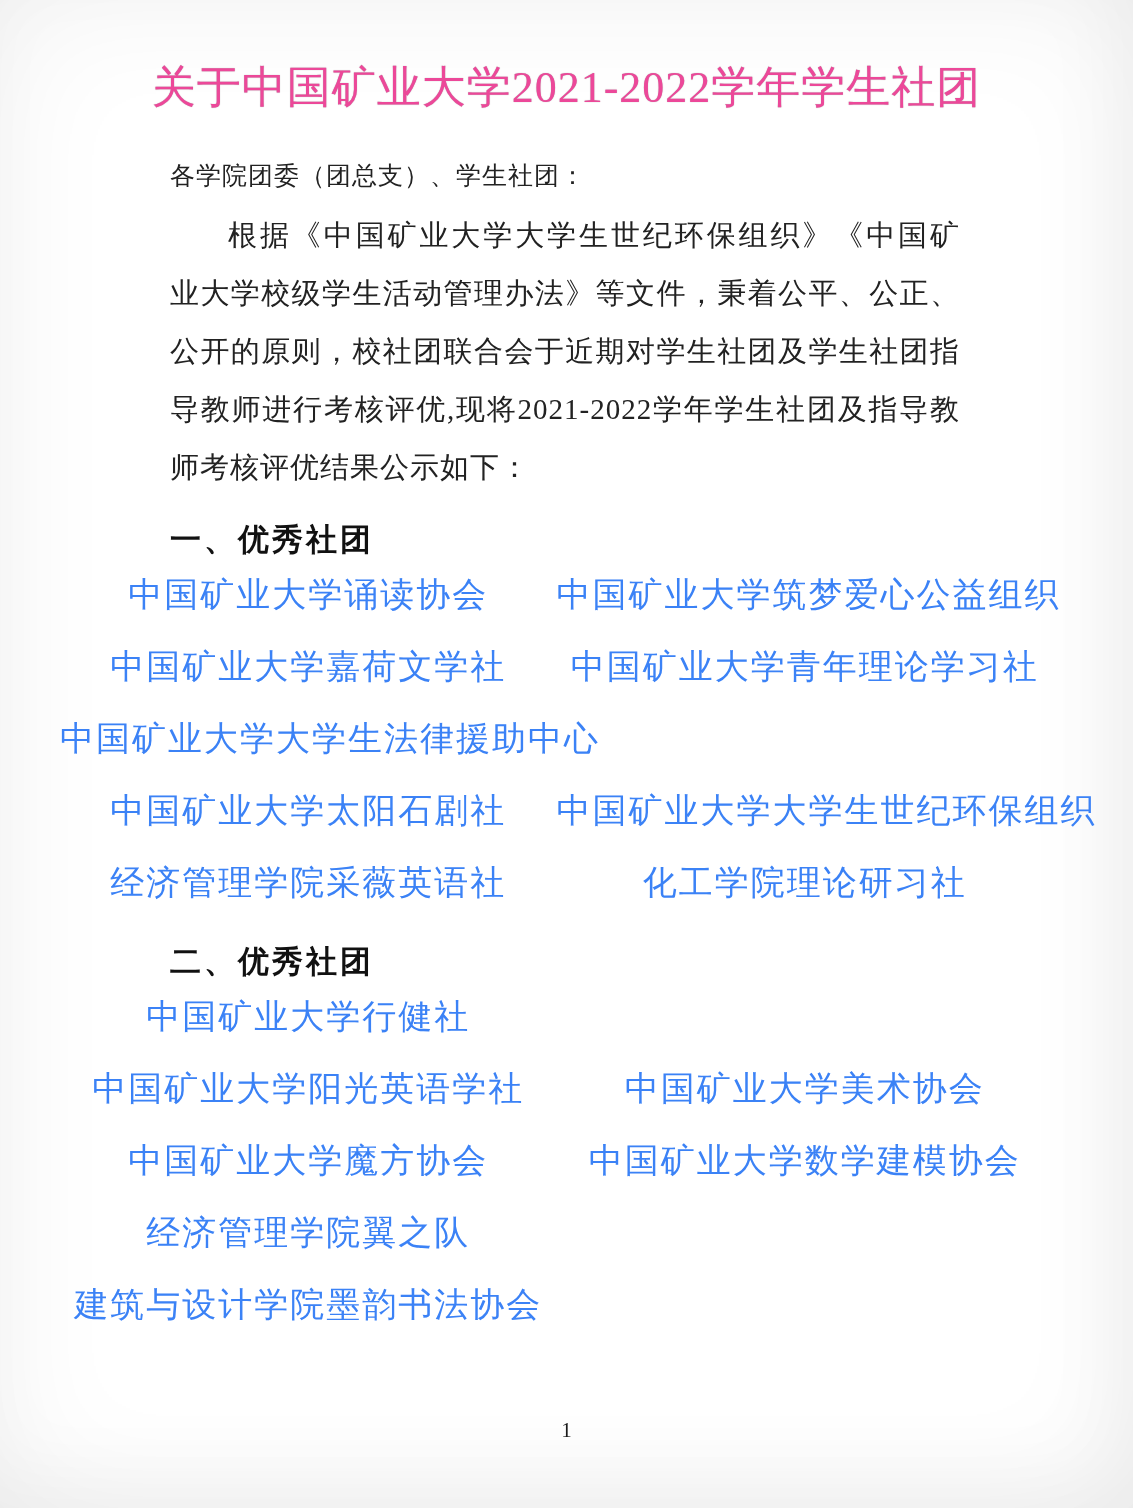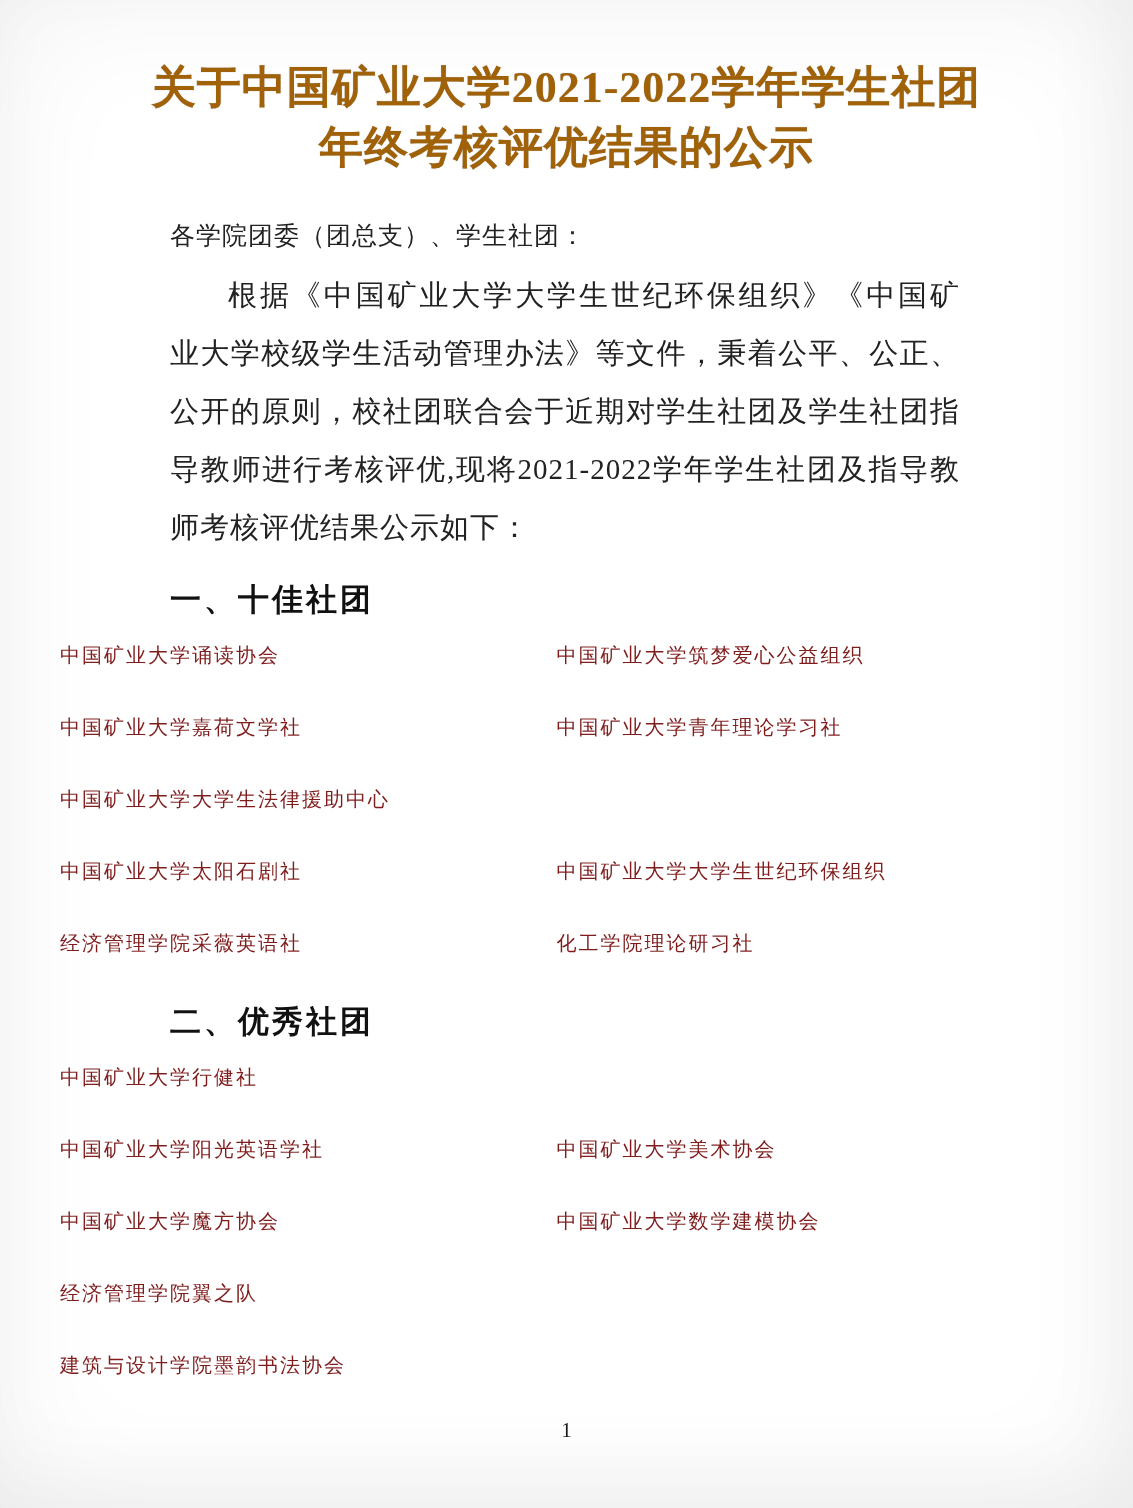--- a/index.html
+++ b/index.html
@@ -18,22 +18,22 @@
     font-family: "Liberation Serif", "DejaVu Serif", serif;
     color: #222222;
   }
   .title-block {
     padding-top: 58px;
     text-align: center;
   }
   .title-line {
     font-size: 44px;
     line-height: 60px;
-    font-weight: 700;
-    color: #a16207;
+    font-weight: 400;
+    color: #ec4899;
     letter-spacing: 1px;
     text-shadow: 0 0 1px rgba(0,0,0,0.35);
   }
   .salutation {
     margin: 38px 150px 0 170px;
     font-size: 25px;
     line-height: 40px;
     letter-spacing: 1px;
   }
   .body-para {
@@ -69,58 +69,57 @@
   }
   .club-list {
     margin: 16px 80px 0 60px;
   }
   .club-row {
     display: flex;
     margin-bottom: 38px;
   }
   .club-cell {
     width: 50%;
-    text-align: left;
-    font-size: 20px;
+    text-align: center;
+    font-size: 34px;
     line-height: 34px;
     letter-spacing: 2px;
-    color: #7f1d1d;
+    color: #3b82f6;
     white-space: nowrap;
   }
   .page-number {
     position: absolute;
     top: 1418px;
     left: 0;
     width: 100%;
     text-align: center;
     font-size: 21px;
     color: #1a1a1a;
   }
 </style>
 </head>
 <body>
 
 <div class="page">
 
   <div class="title-block">
     <div class="title-line">关于中国矿业大学2021-2022学年学生社团</div>
-    <div class="title-line">年终考核评优结果的公示</div>
   </div>
 
   <div class="salutation">各学院团委（团总支）、学生社团：</div>
 
   <div class="body-para">
     <div class="para-line indent fill">根据《中国矿业大学大学生世纪环保组织》《中国矿</div>
     <div class="para-line fill">业大学校级学生活动管理办法》等文件，秉着公平、公正、</div>
     <div class="para-line fill">公开的原则，校社团联合会于近期对学生社团及学生社团指</div>
     <div class="para-line fill">导教师进行考核评优,现将2021-2022学年学生社团及指导教</div>
     <div class="para-line">师考核评优结果公示如下：</div>
   </div>
 
-  <div class="section-heading">一、十佳社团</div>
+  <div class="section-heading">一、优秀社团</div>
 
   <div class="club-list">
     <div class="club-row">
       <div class="club-cell">中国矿业大学诵读协会</div>
       <div class="club-cell">中国矿业大学筑梦爱心公益组织</div>
     </div>
     <div class="club-row">
       <div class="club-cell">中国矿业大学嘉荷文学社</div>
       <div class="club-cell">中国矿业大学青年理论学习社</div>
     </div>

